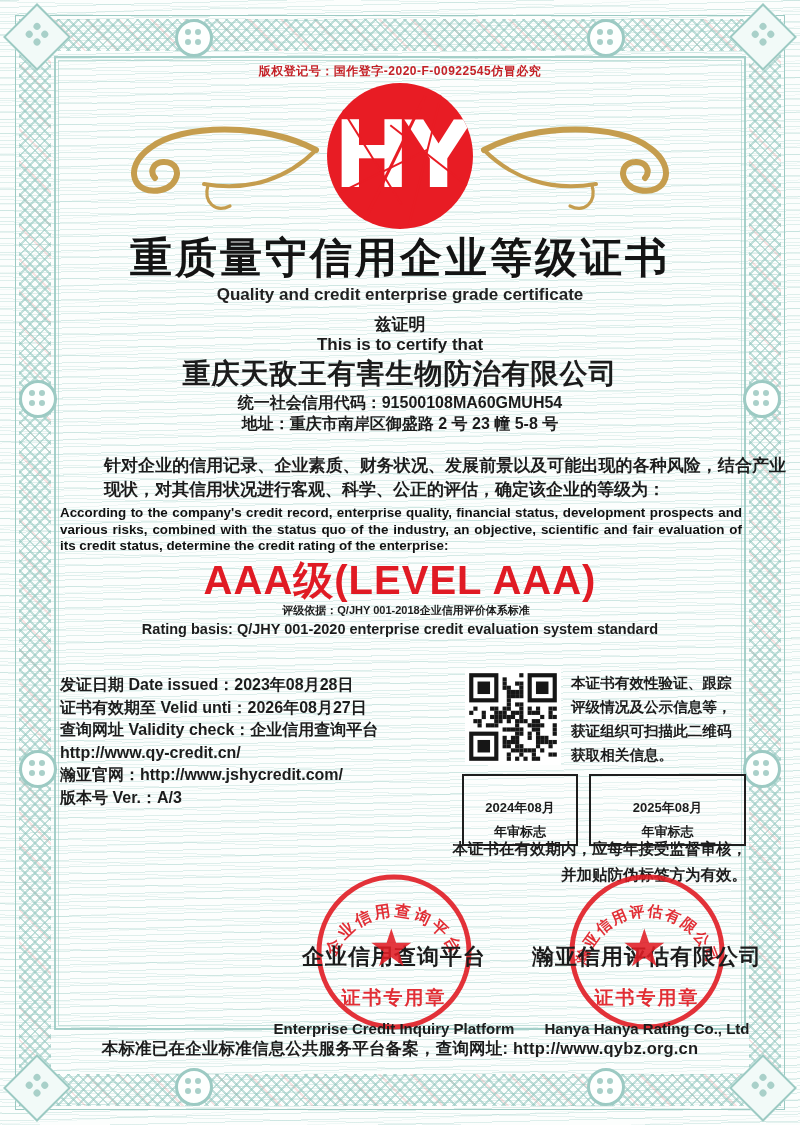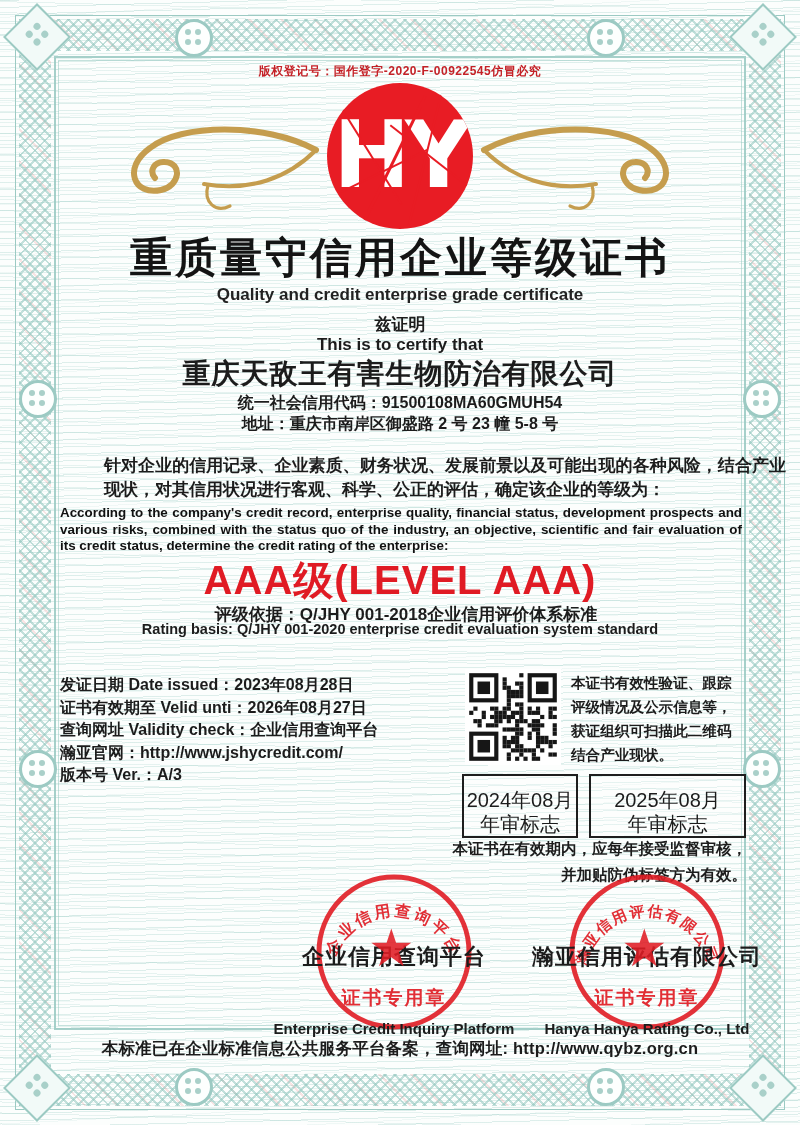--- a/index.html
+++ b/index.html
@@ -54,29 +54,29 @@
   
   .certify-cn{top:313px;font-size:17px;font-weight:600;}
   .certify-en{top:335px;font-size:17px;font-weight:600;}
   .company{top:355px;font-size:28px;font-weight:900;letter-spacing:1px;}
   .credit-code{top:393px;font-size:16px;font-weight:700;}
   .address{top:414px;font-size:16px;font-weight:700;}
   
   .para-cn{left:60px;top:454px;width:682px;font-size:17px;font-weight:700;line-height:24px;text-align:justify;margin-left:44px;}
   .para-en{left:60px;top:505px;width:682px;font-size:13.4px;font-weight:600;line-height:16.5px;text-align:justify;color:#111;}
   .grade{top:553px;font-size:40px;font-weight:900;color:#e01b24;letter-spacing:1px;}
-  .basis-cn{top:603px;font-size:17px;font-weight:700;margin-left:12px;}
+  .basis-cn{top:603px;font-size:11px;font-weight:700;margin-left:12px;}
   .basis-en{top:621px;font-size:14.5px;font-weight:600;}
   
   .cert-lines{left:60px;top:674px;width:390px;font-size:16px;font-weight:700;line-height:22.6px;}
   .cert-lines div{white-space:nowrap;}
   .qr{left:465px;top:669px;width:96px;height:96px;}
   .qr-caption{left:571px;top:671px;width:178px;font-size:14.6px;font-weight:700;line-height:24px;white-space:pre-line;}
   .yearbox{position:absolute;top:774px;height:48px;border:2px solid #1e1e1e;background:rgba(255,255,255,.25);
-    text-align:center;font-size:20px;font-weight:400;line-height:24px;padding-top:12px;}
+    text-align:center;font-size:13px;font-weight:700;line-height:24px;padding-top:20px;}
   .yb0{left:462px;width:112px;}
   .yb1{left:589px;width:153px;}
   .note{left:420px;top:836px;width:327px;font-size:15.5px;font-weight:800;line-height:26px;text-align:right;white-space:pre-line;}
   
   .seal{position:absolute;width:160px;height:160px;}
   .seal-left{left:314px;top:872px;}
   .seal-right{left:567px;top:872px;}
   .org{position:absolute;width:300px;text-align:center;z-index:2;}
   .org-cn{top:942px;font-size:22px;font-weight:800;letter-spacing:1px;}
   .org-en{top:972px;font-size:15px;font-weight:600;margin-top:48px;}
@@ -149,20 +149,21 @@
   <div class="abs para-cn">针对企业的信用记录、企业素质、财务状况、发展前景以及可能出现的各种风险，结合产业现状，对其信用状况进行客观、科学、公正的评估，确定该企业的等级为：</div>
   <div class="abs para-en">According to the company's credit record, enterprise quality, financial status, development prospects and various risks, combined with the status quo of the industry, an objective, scientific and fair evaluation of its credit status, determine the credit rating of the enterprise:</div>
   <div class="abs ctr grade">AAA级(LEVEL AAA)</div>
   <div class="abs ctr basis-cn">评级依据：Q/JHY 001-2018企业信用评价体系标准</div>
   <div class="abs ctr basis-en">Rating basis: Q/JHY 001-2020 enterprise credit evaluation system standard</div>
 
   <div class="abs cert-lines">
     <div>发证日期 Date issued：2023年08月28日</div>
     <div>证书有效期至 Velid unti：2026年08月27日</div>
     <div>查询网址 Validity check：企业信用查询平台</div>
+    <div>http://www.qy-credit.cn/</div>
     <div>瀚亚官网：http://www.jshycredit.com/</div>
     <div>版本号 Ver.：A/3</div>
   </div>
 
   <div class="abs qr"><svg viewBox="-1 -1 23 23" width="100%" height="100%">
         <rect x="-1" y="-1" width="23" height="23" fill="#fff"></rect>
         <rect x="0" y="0" width="7" height="7" fill="#161616"></rect>
         <rect x="1" y="1" width="5" height="5" fill="#fff"></rect>
         <rect x="2" y="2" width="3" height="3" fill="#161616"></rect>
         <rect x="14" y="0" width="7" height="7" fill="#161616"></rect>
@@ -293,21 +294,21 @@
         <rect x="20" y="19" width="1" height="1" fill="#161616"></rect>
         <rect x="9" y="20" width="1" height="1" fill="#161616"></rect>
         <rect x="11" y="20" width="1" height="1" fill="#161616"></rect>
         <rect x="13" y="20" width="1" height="1" fill="#161616"></rect>
         <rect x="15" y="20" width="1" height="1" fill="#161616"></rect>
         <rect x="16" y="20" width="1" height="1" fill="#161616"></rect>
       </svg></div>
   <div class="abs qr-caption">本证书有效性验证、跟踪
 评级情况及公示信息等，
 获证组织可扫描此二维码
-结合产业现状。</div>
+获取相关信息。</div>
 
   <div class="yearbox yb0">
     <div>2024年08月</div>
     <div>年审标志</div>
   </div>
   <div class="yearbox yb1">
     <div>2025年08月</div>
     <div>年审标志</div>
   </div>
   <div class="abs note">本证书在有效期内，应每年接受监督审核，

